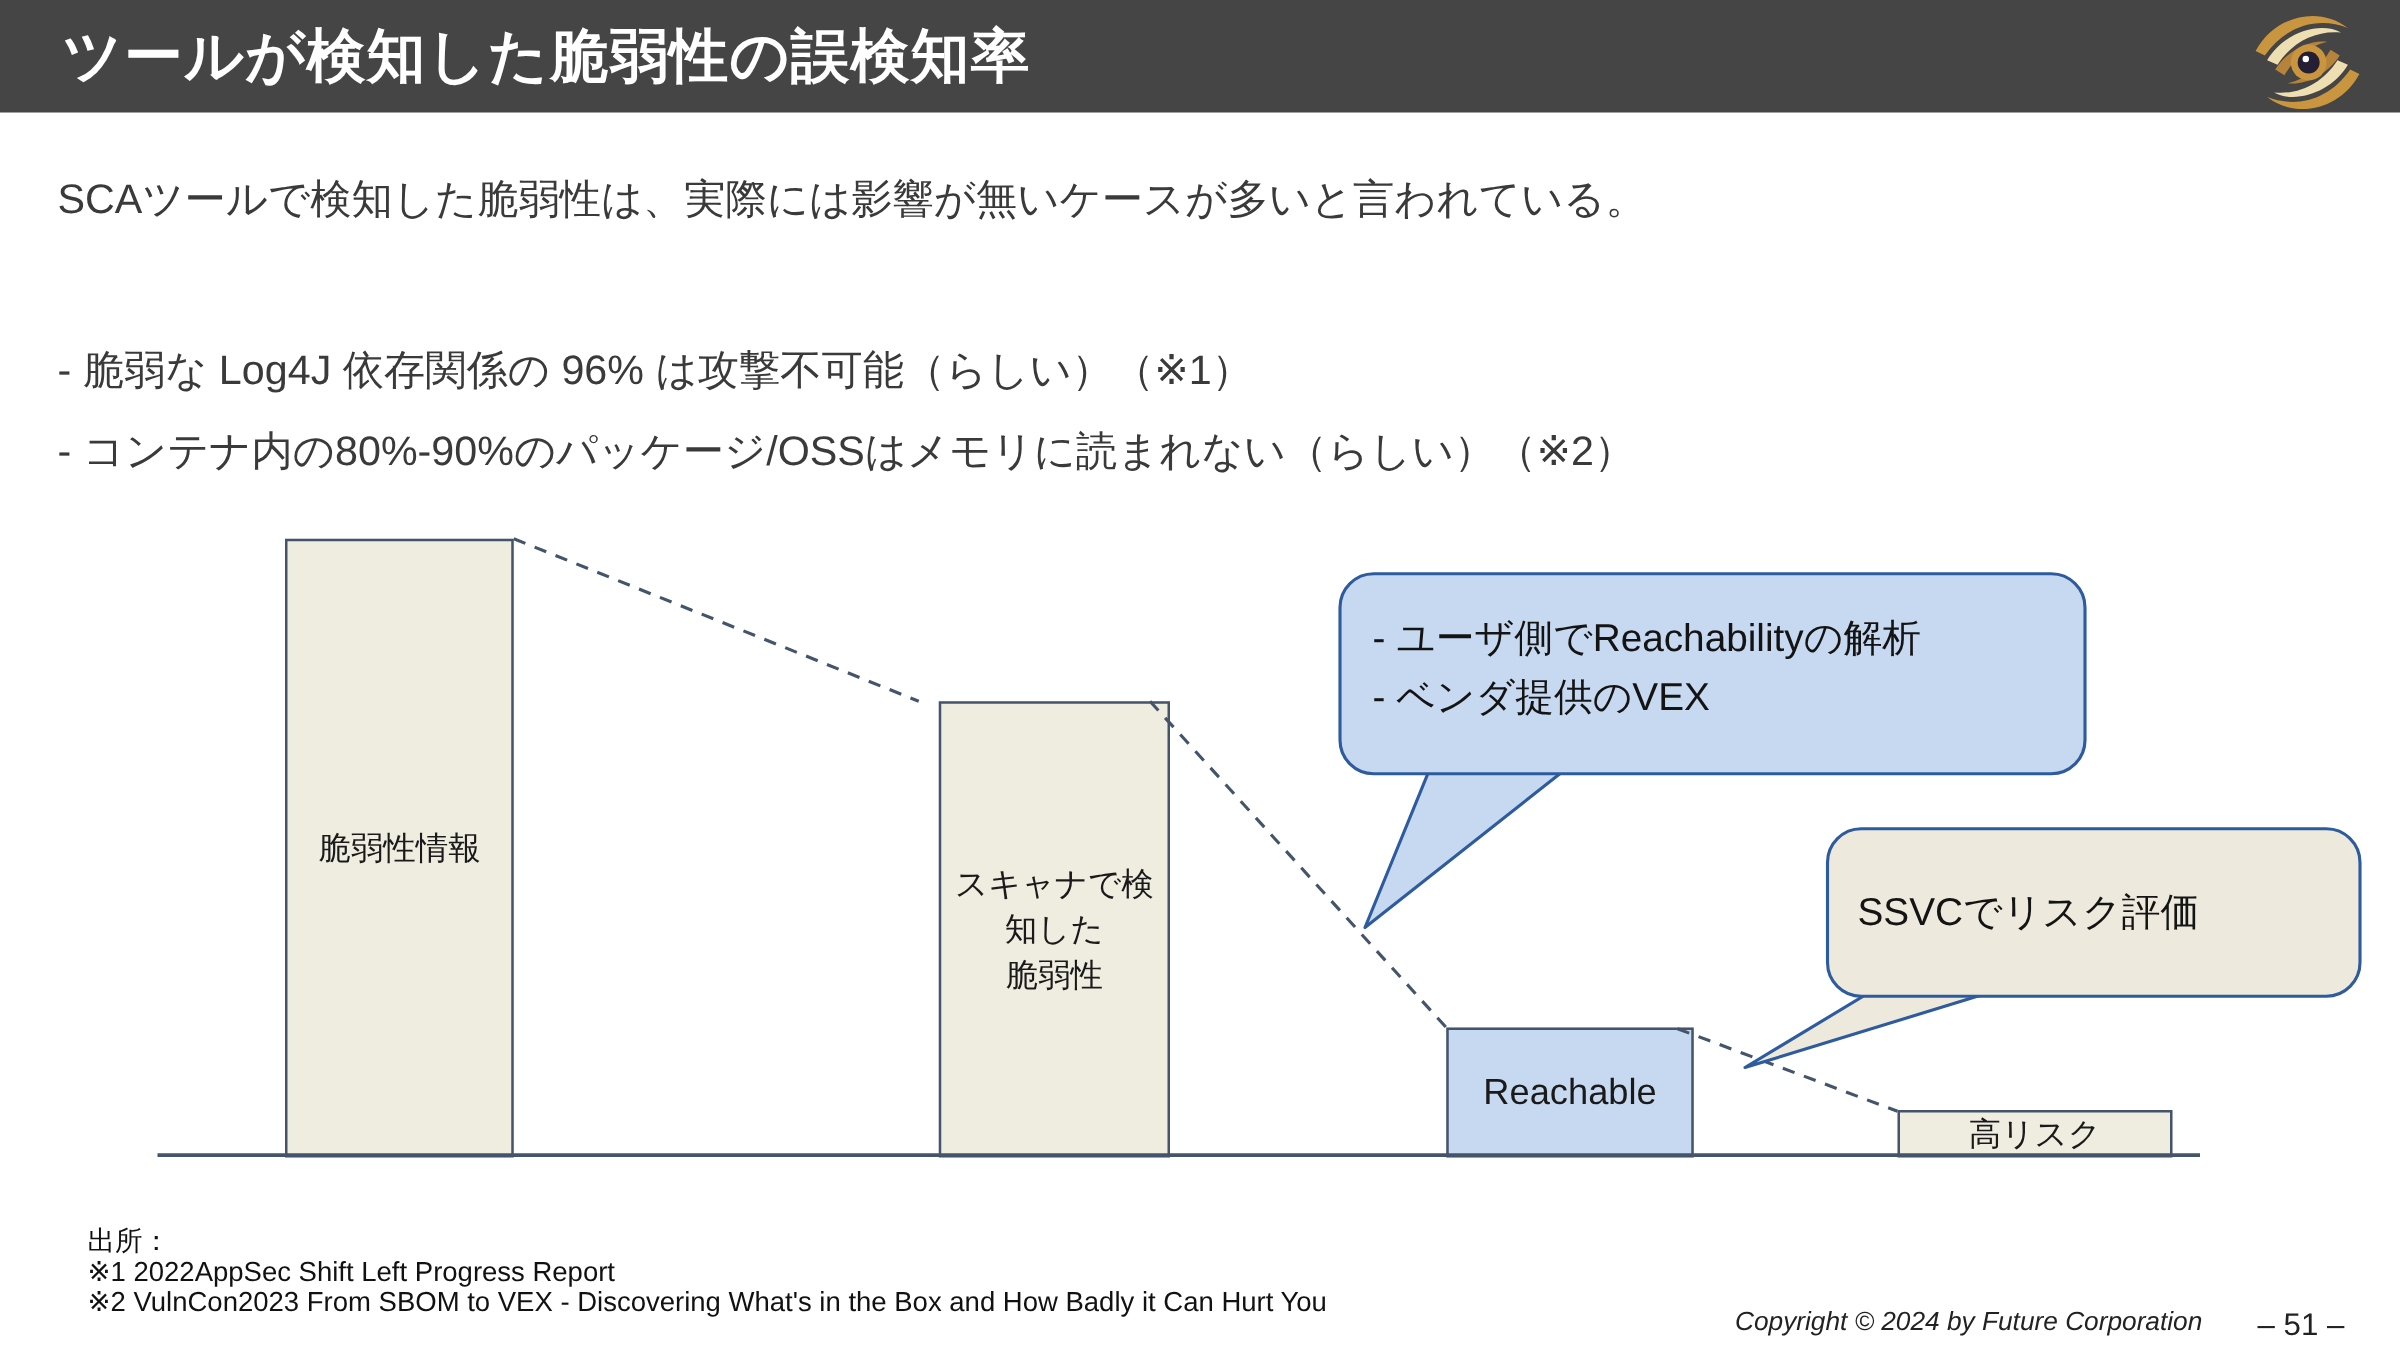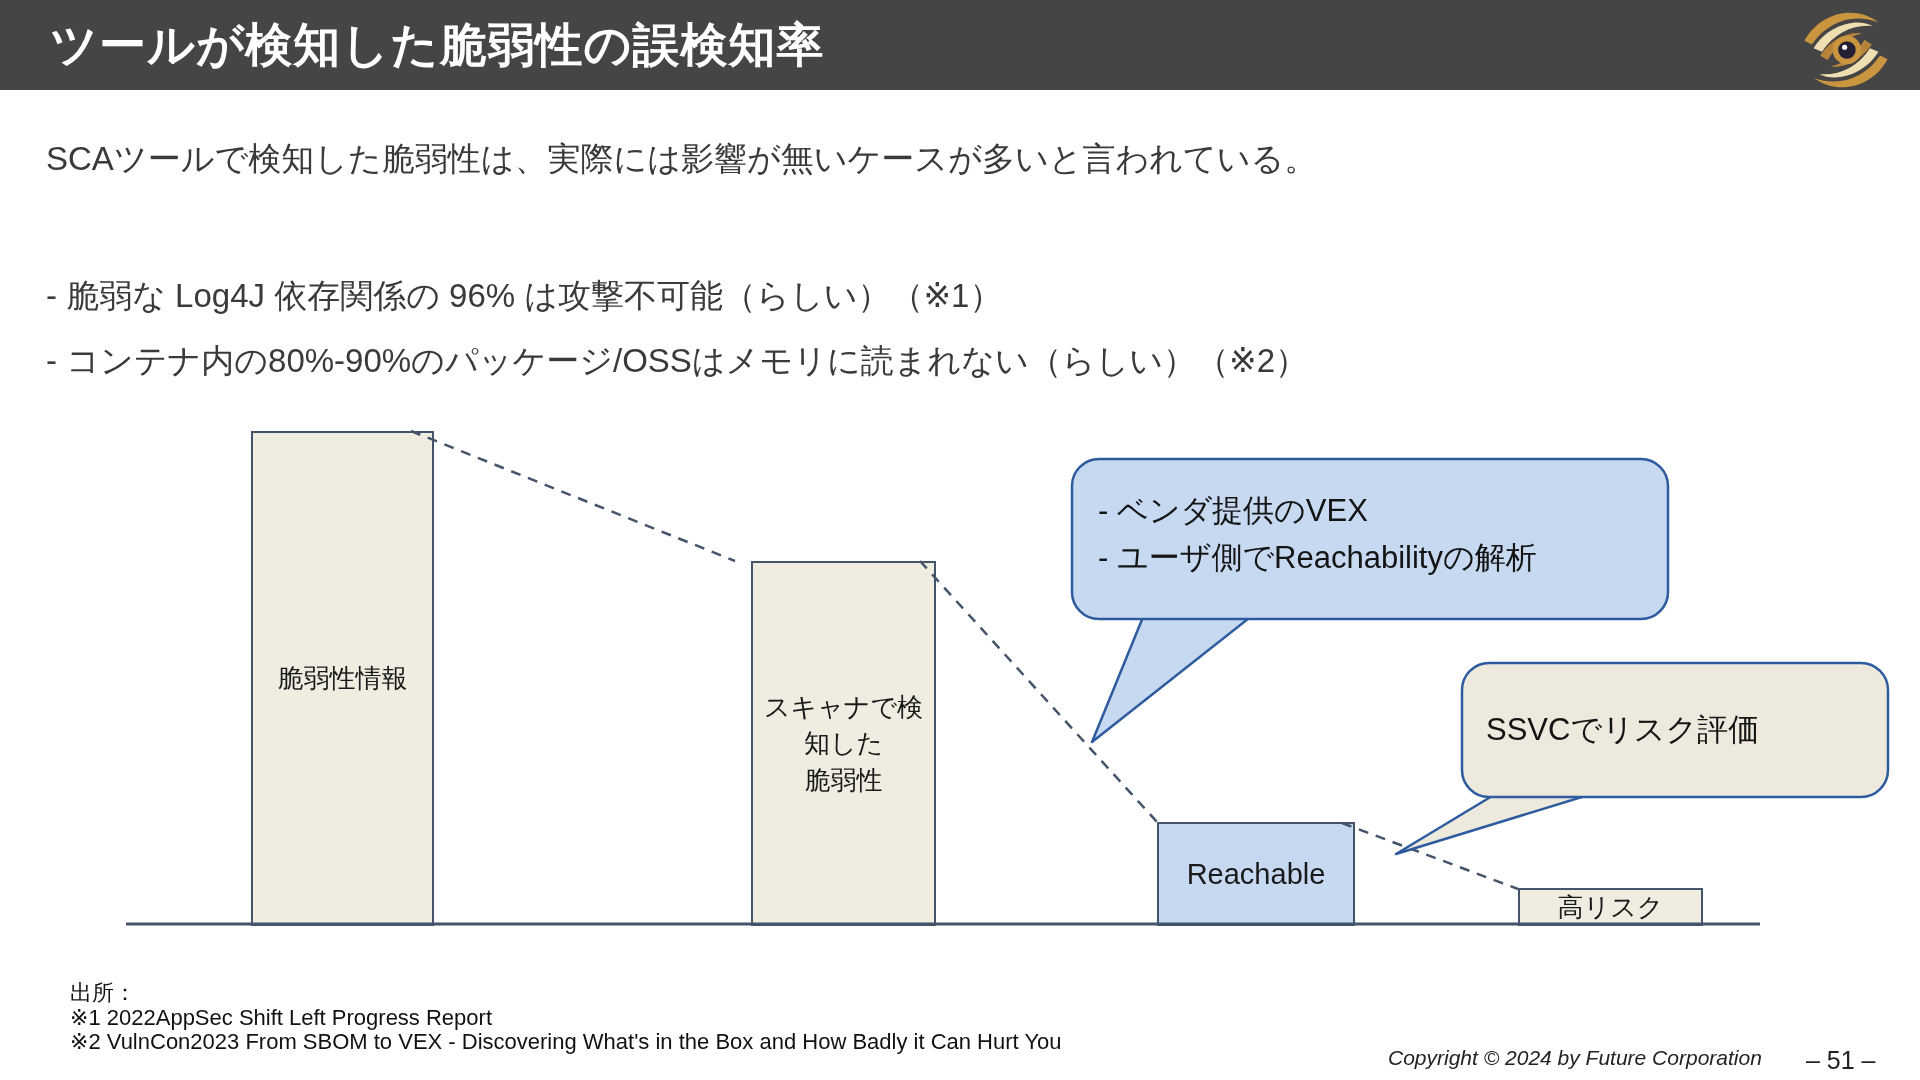--- a/index.html
+++ b/index.html
@@ -14,25 +14,25 @@
   .logo{position:absolute;right:20px;top:2px;width:108px;height:96px;}
   
   .lead{position:absolute;left:46px;top:137px;font-size:33px;color:#3a3a3a;white-space:nowrap;}
   .bullet{position:absolute;left:46px;font-size:33px;color:#3a3a3a;white-space:nowrap;}
   .b0{top:202px;} .b1{top:274px;} .b2{top:339px;}
   
   .overlay{position:absolute;left:0;top:0;width:1920px;height:1080px;pointer-events:none;z-index:3;}
   .bar{position:absolute;box-sizing:border-box;border:2.5px solid #44546a;background:#efece0;
     display:flex;align-items:center;justify-content:center;text-align:center;z-index:2;}
   .bar .lbl{font-size:26px;color:#1a1a1a;line-height:1.4;}
-  .bar-vuln{left:228px;top:431px;width:183px;height:495px;margin-left:23px;}
+  .bar-vuln{left:228px;top:431px;width:183px;height:495px;}
   .bar-scan{left:751px;top:561px;width:185px;height:365px;}
   .bar-reach{left:1157px;top:822px;width:198px;height:104px;background:#c7d9f1;}
   .bar-reach .lbl{font-size:29px;}
-  .bar-high{left:1518px;top:888px;width:185px;height:38px;}
+  .bar-high{left:1518px;top:888px;width:220px;height:38px;}
   .bar-high .lbl{font-size:26px;line-height:36px;}
   
   .callout-text{position:absolute;z-index:4;color:#141414;}
   .vex-text{left:1098px;top:487px;font-size:31px;line-height:47px;white-space:nowrap;}
   .ssvc-text{left:1486px;top:663px;width:380px;height:134px;display:flex;align-items:center;
     font-size:31px;white-space:nowrap;}
   
   .src{position:absolute;left:70px;font-size:22px;color:#111;white-space:nowrap;}
   .src0{top:978px;} .src1{top:1005px;} .src2{top:1029px;}
   .copyright{position:absolute;left:1388px;top:1046px;font-size:21px;font-style:italic;color:#222;white-space:nowrap;}
@@ -86,22 +86,22 @@
     <line x1="1342" y1="823" x2="1518" y2="889" stroke="#44546a" stroke-width="2.5" stroke-dasharray="10 8"></line>
 
     <polygon points="1150,600 1272,600 1092,742" fill="#c7d9f1" stroke="#2e5b9e" stroke-width="2.5" stroke-linejoin="round"></polygon>
     <rect x="1072" y="459" width="596" height="160" rx="27" fill="#c7d9f1" stroke="#2e5b9e" stroke-width="2.5"></rect>
 
     <polygon points="1522,778 1644,778 1396,854" fill="#edeadd" stroke="#2e5b9e" stroke-width="2.5" stroke-linejoin="round"></polygon>
     <rect x="1462" y="663" width="426" height="134" rx="27" fill="#edeadd" stroke="#2e5b9e" stroke-width="2.5"></rect>
   </svg>
 
   <div class="callout-text vex-text">
+    <div>- ユーザ側でReachabilityの解析</div>
     <div>- ベンダ提供のVEX</div>
-    <div>- ユーザ側でReachabilityの解析</div>
   </div>
   <div class="callout-text ssvc-text">SSVCでリスク評価</div>
 
   <div class="src src0">出所：</div>
   <div class="src src1">※1 2022AppSec Shift Left Progress Report</div>
   <div class="src src2">※2 VulnCon2023 From SBOM to VEX - Discovering What's in the Box and How Badly it Can Hurt You</div>
   <div class="copyright">Copyright © 2024 by Future  Corporation</div>
   <div class="pagenum">– 51 –</div>
 
 </div>

